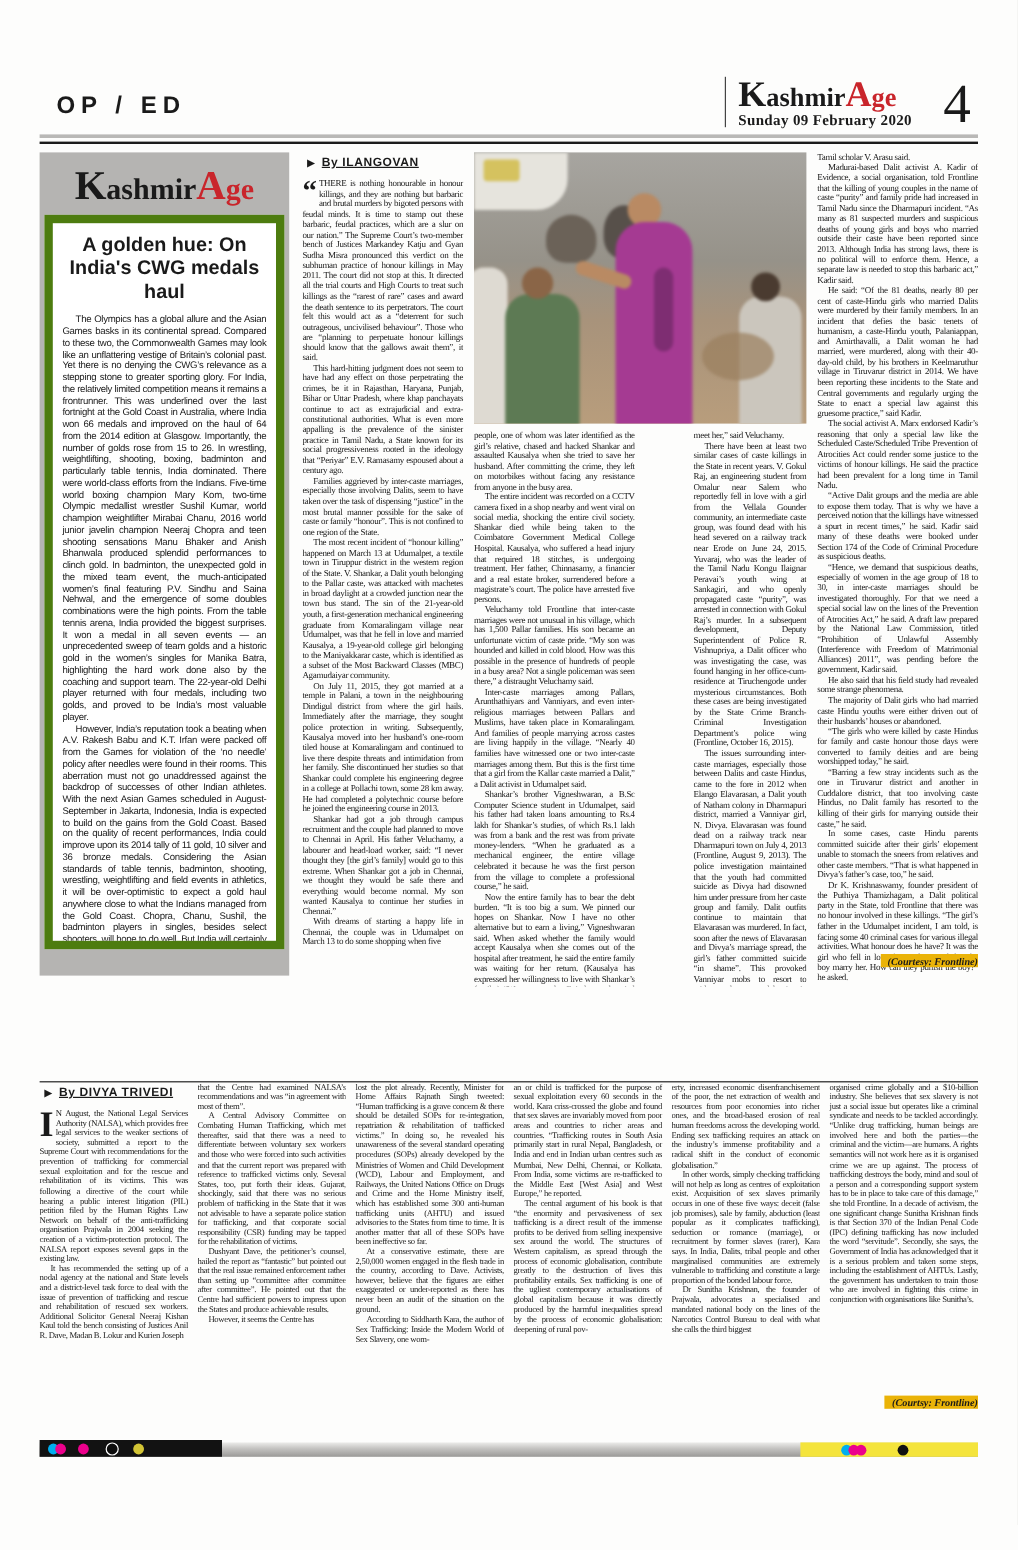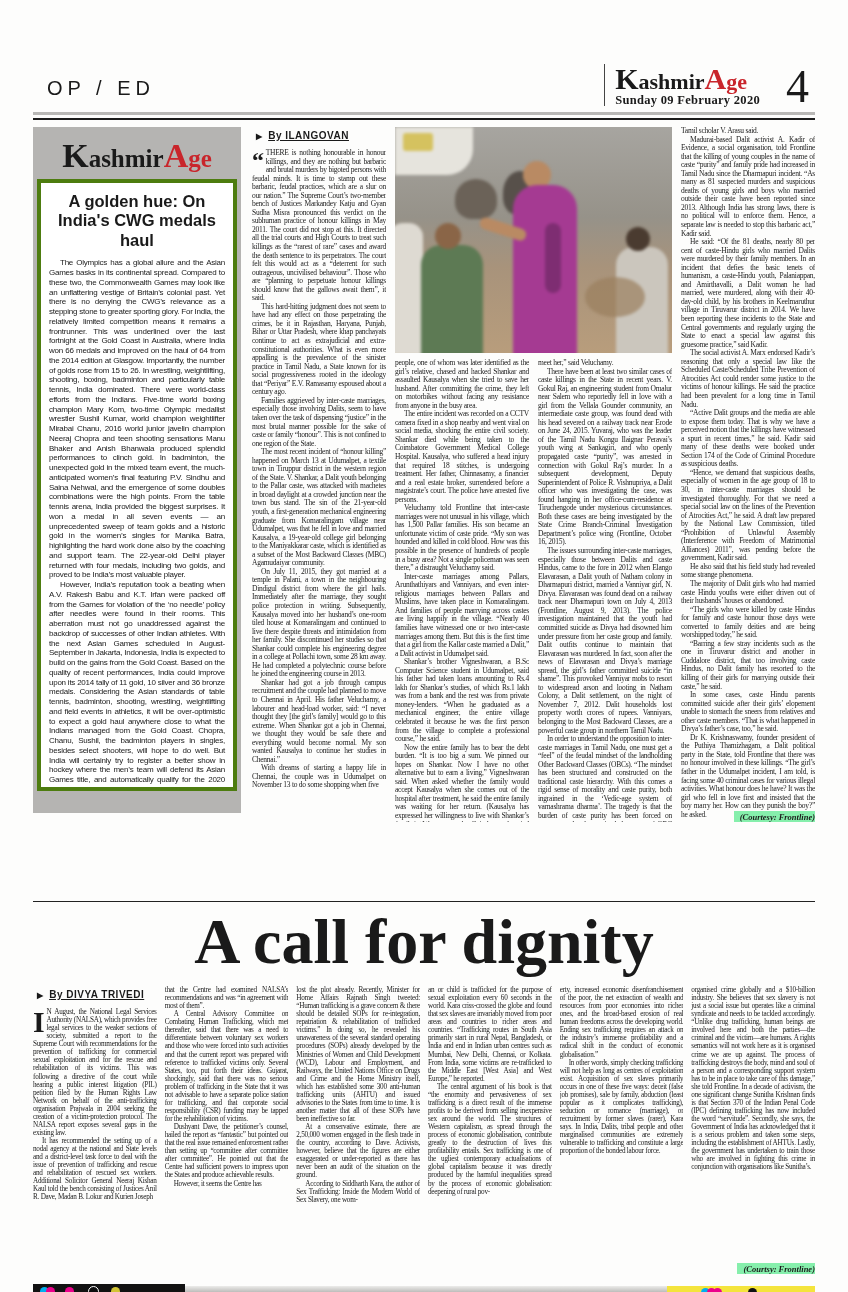--- a/index.html
+++ b/index.html
@@ -1,56 +1,56 @@
 <!DOCTYPE html>
 <html><head>
 <meta charset="utf-8">
 <style>
   html,body{margin:0;padding:0;background:#efeeec;}
   .page{width:848px;height:1292px;background:#fdfdfc;box-sizing:border-box;padding:42px 33px 0 33px;position:relative;overflow:hidden;font-family:"Liberation Serif",serif;color:#1a1a1a;}
   
   .hdr{display:flex;align-items:flex-end;justify-content:space-between;height:64px;}
-  .oped{font-family:"Liberation Sans",sans-serif;font-weight:normal;font-size:20px;letter-spacing:5px;margin:0 0 6px 14px;text-align:center;}
+  .oped{font-family:"Liberation Sans",sans-serif;font-weight:bold;font-size:20px;letter-spacing:5px;margin:0 0 6px 14px;text-align:center;}
   .hdr-right{display:flex;align-items:flex-end;}
   .mast-block{border-left:1.5px solid #444;padding-left:10px;line-height:1;}
   .mast-logo{font-family:"Liberation Serif",serif;font-weight:bold;white-space:nowrap;}
   .mast-logo .big{font-size:30px;}
   .mast-logo .sm{font-size:22px;}
   .red{color:#c9252b;}
   .mast-date{font-family:"Liberation Serif",serif;font-size:12.5px;font-weight:bold;margin-top:0;letter-spacing:0.3px;}
   .pagenum{font-family:"Liberation Serif",serif;font-size:46px;line-height:0.8;margin:0 6px 0 26px;}
   .rule-double{margin-top:6px;border-top:3px solid #b9b8b6;border-bottom:2.5px solid #1c1c1c;height:3px;}
   
   .main{display:flex;gap:11px;margin-top:7px;height:768px;}
   
   .ed-wrap{width:208px;flex:none;background:#b5b4b2;padding:4px;box-sizing:border-box;height:686px;}
   .ed-logo{text-align:center;font-family:"Liberation Serif",serif;font-weight:bold;padding:8px 0 6px;line-height:1;}
   .ed-logo .big{font-size:34px;}
   .ed-logo .sm{font-size:25px;}
-  .ed-box{background:#fff;border:4px solid #4d7c0f;padding:7px 8px;height:612px;box-sizing:border-box;overflow:hidden;}
+  .ed-box{background:#fff;border:7px solid #4d7c0f;padding:7px 8px;height:612px;box-sizing:border-box;overflow:hidden;}
   .ed-title{font-family:"Liberation Sans",sans-serif;font-weight:bold;font-size:16.5px;line-height:1.18;text-align:center;margin:2px 6px 8px;}
   .ed-box p{font-family:"Liberation Sans",sans-serif;font-size:8px;line-height:1.22;letter-spacing:-0.25px;text-align:justify;text-indent:11px;margin:0;}
   
   .honour{flex:1;min-width:0;}
   .h-headline{font-family:"Liberation Sans",sans-serif;font-weight:bold;font-size:54px;line-height:1;letter-spacing:-2.5px;text-align:center;transform:scaleY(1.15);transform-origin:top center;white-space:nowrap;}
   .h-head-wrap{height:64px;overflow:visible;}
   .h-grid{display:grid;grid-template-columns:repeat(4,1fr);grid-template-rows:232px 463px;column-gap:9px;}
   .h-col1{grid-area:1/1/3/2;}
   .h-photo{grid-area:1/2/2/4;margin-bottom:6px;}
   .h-col2{grid-area:2/2/3/3;font-family:Liberation Serif, serif;}
-  .h-col3{grid-area:2/3/3/4;}
+  .h-col3{grid-area:2/3/3/4;margin-left:40px;}
   .h-col4{grid-area:1/4/3/5;position:relative;}
   .ncol{overflow:hidden;}
   .ncol p{font-size:7.5px;line-height:1.14;letter-spacing:-0.25px;text-align:justify;text-indent:9px;margin:0;}
   .ncol p.cont{text-indent:0;}
   .byline{font-family:"Liberation Sans",sans-serif;font-size:10px;font-weight:bold;margin:3px 0 8px 4px;white-space:nowrap;}
   .byline .tri{font-size:8px;margin-right:6px;}
   .byline .bname{text-decoration:underline;letter-spacing:0.5px;}
   .bigquote{float:left;font-size:24px;line-height:0.7;font-weight:bold;padding:3px 2px 0 0;font-family:"Liberation Serif",serif;}
-  .courtesy{font-size:8.5px;font-weight:bold;font-style:italic;text-align:right;background:#86efac;position:absolute;bottom:0;right:0;padding:1px 0 0 6px;margin-left:35px;}
+  .courtesy{font-size:8.5px;font-weight:bold;font-style:italic;text-align:right;background:#eab308;position:absolute;bottom:16px;right:0;padding:1px 0 0 6px;margin-left:35px;}
   
   .photo{position:relative;width:100%;height:100%;overflow:hidden;background:linear-gradient(180deg,#a7a5a0 0%,#969289 40%,#a8937b 62%,#b89d7c 100%);}
   .photo .blur{position:absolute;inset:0;filter:blur(1.5px);}
   .ph{position:absolute;}
   
   .rule-thin{border-top:1.5px solid #222;margin-top:6px;}
   .d-headline{font-family:"Liberation Serif",serif;font-weight:bold;font-size:64px;line-height:1;text-align:center;margin:8px 0 12px;}
   .d-grid{display:grid;grid-template-columns:repeat(6,1fr);column-gap:8px;height:288px;}
   .d-grid .ncol p{font-size:7.2px;line-height:1.12;}
   .d-col6{position:relative;}
@@ -95,21 +95,21 @@
       <div class="h-grid">
 
         <div class="ncol h-col1">
           <div class="byline"><span class="tri">▶</span><span class="bname">By ILANGOVAN</span></div>
           <p class="cont"><span class="bigquote">“</span><span>THERE is nothing honourable in honour killings, and they are nothing but barbaric and brutal murders by bigoted persons with feudal minds. It is time to stamp out these barbaric, feudal practices, which are a slur on our nation.” The Supreme Court’s two-member bench of Justices Markandey Katju and Gyan Sudha Misra pronounced this verdict on the subhuman practice of honour killings in May 2011. The court did not stop at this. It directed all the trial courts and High Courts to treat such killings as the “rarest of rare” cases and award the death sentence to its perpetrators. The court felt this would act as a “deterrent for such outrageous, uncivilised behaviour”. Those who are “planning to perpetuate honour killings should know that the gallows await them”, it said.</span></p>
           <p>This hard-hitting judgment does not seem to have had any effect on those perpetrating the crimes, be it in Rajasthan, Haryana, Punjab, Bihar or Uttar Pradesh, where khap panchayats continue to act as extrajudicial and extra-constitutional authorities. What is even more appalling is the prevalence of the sinister practice in Tamil Nadu, a State known for its social progressiveness rooted in the ideology that “Periyar” E.V. Ramasamy espoused about a century ago.</p>
           <p>Families aggrieved by inter-caste marriages, especially those involving Dalits, seem to have taken over the task of dispensing “justice” in the most brutal manner possible for the sake of caste or family “honour”. This is not confined to one region of the State.</p>
           <p>The most recent incident of “honour killing” happened on March 13 at Udumalpet, a textile town in Tiruppur district in the western region of the State. V. Shankar, a Dalit youth belonging to the Pallar caste, was attacked with machetes in broad daylight at a crowded junction near the town bus stand. The sin of the 21-year-old youth, a first-generation mechanical engineering graduate from Komaralingam village near Udumalpet, was that he fell in love and married Kausalya, a 19-year-old college girl belonging to the Maniyakkarar caste, which is identified as a subset of the Most Backward Classes (MBC) Agamudaiyar community.</p>
           <p>On July 11, 2015, they got married at a temple in Palani, a town in the neighbouring Dindigul district from where the girl hails. Immediately after the marriage, they sought police protection in writing. Subsequently, Kausalya moved into her husband’s one-room tiled house at Komaralingam and continued to live there despite threats and intimidation from her family. She discontinued her studies so that Shankar could complete his engineering degree in a college at Pollachi town, some 28 km away. He had completed a polytechnic course before he joined the engineering course in 2013.</p>
           <p>Shankar had got a job through campus recruitment and the couple had planned to move to Chennai in April. His father Veluchamy, a labourer and head-load worker, said: “I never thought they [the girl’s family] would go to this extreme. When Shankar got a job in Chennai, we thought they would be safe there and everything would become normal. My son wanted Kausalya to continue her studies in Chennai.”</p>
-          <p>With dreams of starting a happy life in Chennai, the couple was in Udumalpet on November 13 to do some shopping when five</p>
+          <p>With dreams of starting a happy life in Chennai, the couple was in Udumalpet on March 13 to do some shopping when five</p>
         </div>
 
         <div class="h-photo">
           <div class="photo">
             <div class="blur">
               <div class="ph" style="left:0;top:0;width:78px;height:48px;background:#e6e4dd;border-radius:0 0 26px 0;"></div>
               <div class="ph" style="left:8px;top:6px;width:30px;height:18px;background:#d5c25f;border-radius:3px;"></div>
               <div class="ph" style="left:60px;top:52px;width:42px;height:40px;background:#6b6258;border-radius:50% 50% 40% 40%;"></div>
               <div class="ph" style="left:108px;top:44px;width:34px;height:44px;background:#57504a;border-radius:50% 50% 40% 40%;"></div>
               <div class="ph" style="left:-6px;top:96px;width:34px;height:132px;background:#dedad2;border-radius:14px 14px 0 0;"></div>
@@ -157,21 +157,20 @@
           <p>Dr K. Krishnaswamy, founder president of the Puthiya Thamizhagam, a Dalit political party in the State, told Frontline that there was no honour involved in these killings. “The girl’s father in the Udumalpet incident, I am told, is facing some 40 criminal cases for various illegal activities. What honour does he have? It was the girl who fell in love first and insisted that the boy marry her. How can they punish the boy?” he asked.</p>
           <div class="courtesy">(Courtesy: Frontline)</div>
         </div>
 
       </div>
     </section>
   </div>
 
   <div class="rule-thin"></div>
   <section>
-    <div class="d-headline">A call for dignity</div>
     <div class="d-grid">
 
       <div class="ncol">
         <div class="byline"><span class="tri">▶</span><span class="bname">By DIVYA TRIVEDI</span></div>
         <p class="cont"><span class="dropcap">I</span><span>N August, the National Legal Services Authority (NALSA), which provides free legal services to the weaker sections of society, submitted a report to the Supreme Court with recommendations for the prevention of trafficking for commercial sexual exploitation and for the rescue and rehabilitation of its victims. This was following a directive of the court while hearing a public interest litigation (PIL) petition filed by the Human Rights Law Network on behalf of the anti-trafficking organisation Prajwala in 2004 seeking the creation of a victim-protection protocol. The NALSA report exposes several gaps in the existing law.</span></p>
         <p>It has recommended the setting up of a nodal agency at the national and State levels and a district-level task force to deal with the issue of prevention of trafficking and rescue and rehabilitation of rescued sex workers. Additional Solicitor General Neeraj Kishan Kaul told the bench consisting of Justices Anil R. Dave, Madan B. Lokur and Kurien Joseph</p>
       </div>
 
       <div class="ncol">
         <p class="cont">that the Centre had examined NALSA’s recommendations and was “in agreement with most of them”.</p>
@@ -187,20 +186,21 @@
       </div>
 
       <div class="ncol">
         <p class="cont">an or child is trafficked for the purpose of sexual exploitation every 60 seconds in the world. Kara criss-crossed the globe and found that sex slaves are invariably moved from poor areas and countries to richer areas and countries. “Trafficking routes in South Asia primarily start in rural Nepal, Bangladesh, or India and end in Indian urban centres such as Mumbai, New Delhi, Chennai, or Kolkata. From India, some victims are re-trafficked to the Middle East [West Asia] and West Europe,” he reported.</p>
         <p>The central argument of his book is that “the enormity and pervasiveness of sex trafficking is a direct result of the immense profits to be derived from selling inexpensive sex around the world. The structures of Western capitalism, as spread through the process of economic globalisation, contribute greatly to the destruction of lives this profitability entails. Sex trafficking is one of the ugliest contemporary actualisations of global capitalism because it was directly produced by the harmful inequalities spread by the process of economic globalisation: deepening of rural pov-</p>
       </div>
 
       <div class="ncol">
         <p class="cont">erty, increased economic disenfranchisement of the poor, the net extraction of wealth and resources from poor economies into richer ones, and the broad-based erosion of real human freedoms across the developing world. Ending sex trafficking requires an attack on the industry’s immense profitability and a radical shift in the conduct of economic globalisation.”</p>
         <p>In other words, simply checking trafficking will not help as long as centres of exploitation exist. Acquisition of sex slaves primarily occurs in one of these five ways: deceit (false job promises), sale by family, abduction (least popular as it complicates trafficking), seduction or romance (marriage), or recruitment by former slaves (rarer), Kara says. In India, Dalits, tribal people and other marginalised communities are extremely vulnerable to trafficking and constitute a large proportion of the bonded labour force.</p>
+        <p>Dr Sunitha Krishnan, the founder of Prajwala, advocates a specialised and mandated national body on the lines of the Narcotics Control Bureau to deal with what she calls the third biggest</p>
       </div>
 
       <div class="ncol d-col6">
         <p class="cont">organised crime globally and a $10-billion industry. She believes that sex slavery is not just a social issue but operates like a criminal syndicate and needs to be tackled accordingly. “Unlike drug trafficking, human beings are involved here and both the parties—the criminal and the victim—are humans. A rights semantics will not work here as it is organised crime we are up against. The process of trafficking destroys the body, mind and soul of a person and a corresponding support system has to be in place to take care of this damage,” she told Frontline. In a decade of activism, the one significant change Sunitha Krishnan finds is that Section 370 of the Indian Penal Code (IPC) defining trafficking has now included the word “servitude”. Secondly, she says, the Government of India has acknowledged that it is a serious problem and taken some steps, including the establishment of AHTUs. Lastly, the government has undertaken to train those who are involved in fighting this crime in conjunction with organisations like Sunitha’s.</p>
         <div class="courtesy">(Courtsy: Frontline)</div>
       </div>
 
     </div>
   </section>
 

